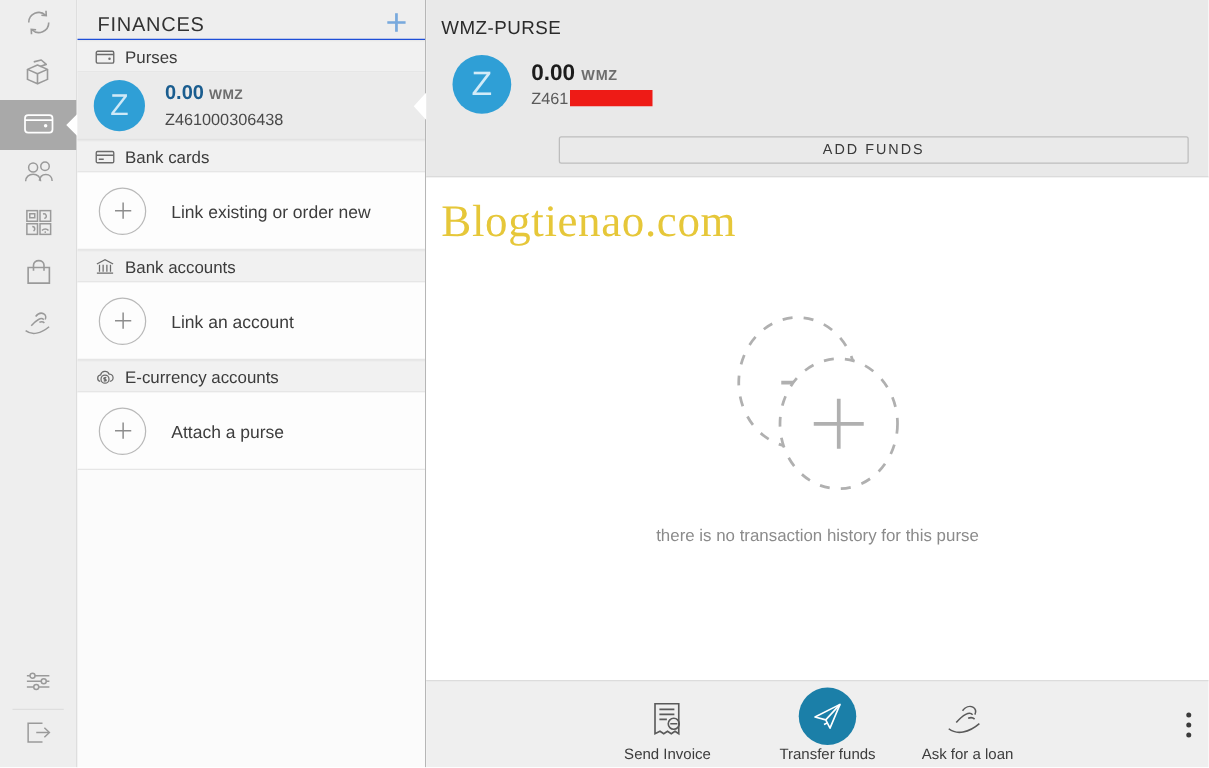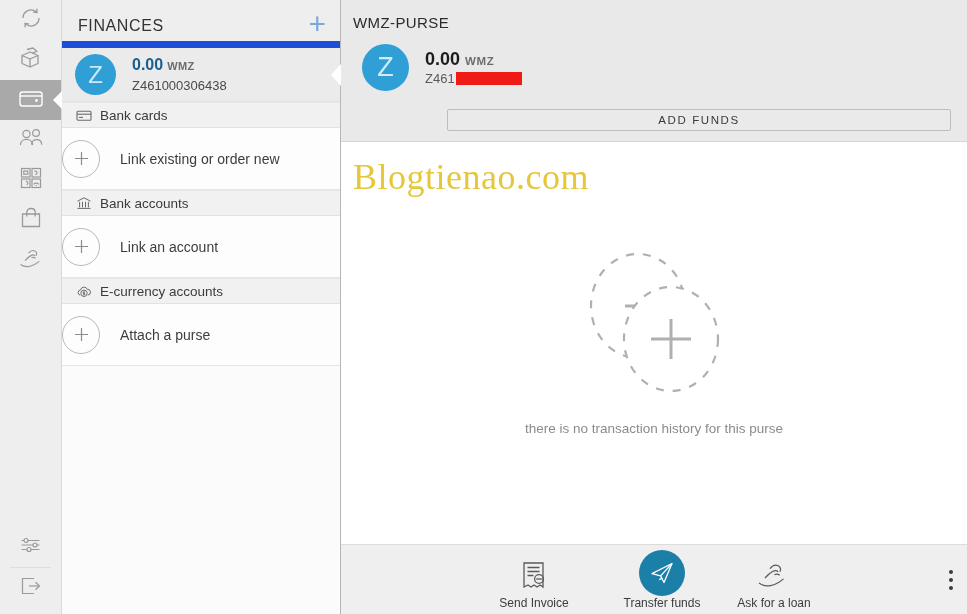--- a/index.html
+++ b/index.html
@@ -68,23 +68,23 @@
   .sidebar {
     width: 279px;
     flex: 0 0 279px;
     height: 614px;
     background: #fbfbfb;
     border-right: 1px solid #b6b6b6;
     box-sizing: border-box;
     position: relative;
   }
   .sidebar-header {
-    height: 48px;
+    height: 32px;
     background: #eeeeee;
-    border-bottom: 7px solid #1d4ed8;
+    border-bottom: 1px solid #1d4ed8;
     display: flex;
     align-items: center;
     padding: 10px 14px 0 16px;
     box-sizing: border-box;
   }
   .sidebar-title {
     flex: 1 1 auto;
     font-size: 16px;
     color: #333333;
     letter-spacing: 0.6px;
@@ -164,20 +164,21 @@
     border-top: 11px solid transparent;
     border-bottom: 11px solid transparent;
     border-right: 10px solid #ffffff;
   }
   .action-row {
     height: 62px;
     background: #fdfdfd;
     border-bottom: 1px solid #e6e6e6;
     display: flex;
     align-items: center;
+    padding-left: 17px;
     box-sizing: border-box;
   }
   .plus-circle {
     width: 36px; height: 36px;
     border-radius: 50%;
     border: 1px solid #b9b9b9;
     color: #8d8d8d;
     display: flex;
     align-items: center;
     justify-content: center;
@@ -494,20 +495,30 @@
     </div>
   </div>
 
   <div class="sidebar">
 
     <div class="sidebar-header">
       <div class="sidebar-title">FINANCES</div>
       <div class="add-plus">+</div>
     </div>
 
+    <div class="group-header">
+      <span class="gicon">
+        <svg width="16" height="13" viewBox="0 0 16 13" fill="none" stroke="currentColor" stroke-width="1.1">
+          <rect x="1" y="2" width="14" height="9.5" rx="1.2"></rect>
+          <path d="M1 4.6h14"></path>
+            <circle cx="11.6" cy="8" r="1" fill="currentColor" stroke="none"></circle>
+        </svg>
+      </span>
+      <span>Purses</span>
+    </div>
 
     <div class="purse-row">
       <div class="avatar">Z</div>
       <div class="purse-info">
         <div class="purse-amount">
           <span>0.00</span><span class="cur">WMZ</span>
         </div>
         <div class="purse-id">Z461000306438</div>
       </div>
       <span class="chev-left"></span>

